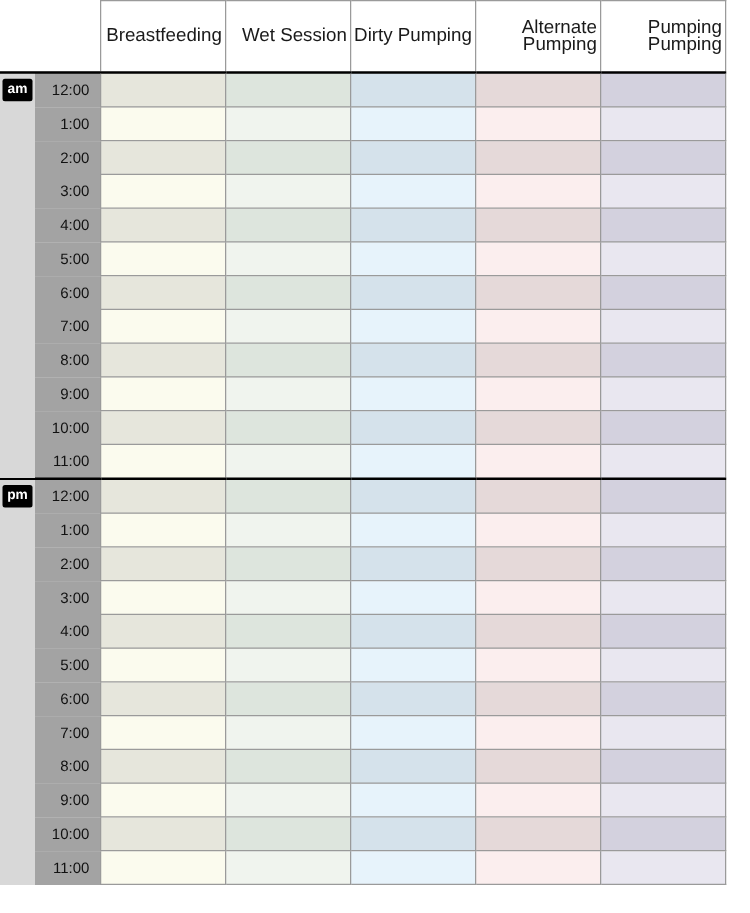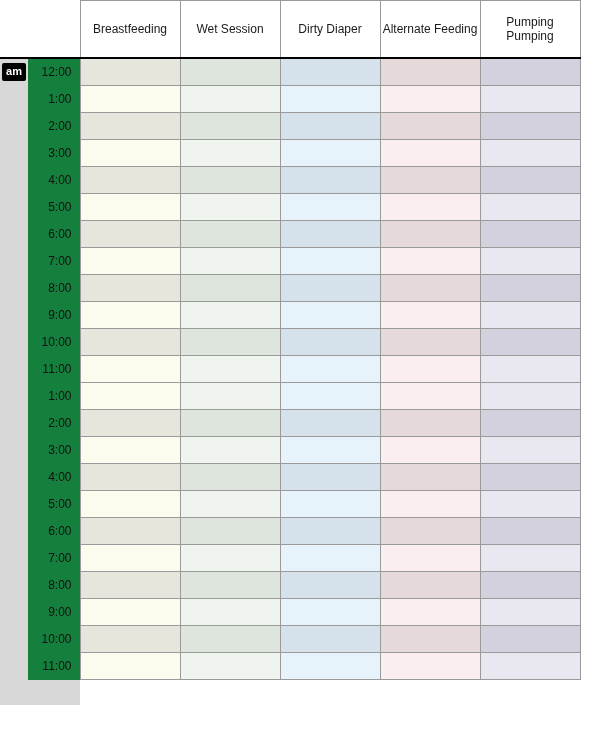--- a/index.html
+++ b/index.html
@@ -39,24 +39,24 @@
   
   col.c-gutter { width: 28px; }
   col.c-time   { width: 52px; }
   col.c-data   { width: 100px; }
 
   thead th.head-cell {
     height: 56px;
     border: 1px solid #9a9a9a;
     border-bottom: 2px solid #000;
     background: #ffffff;
-    font-size: 12px;
+    font-size: 15px;
     font-weight: normal;
     line-height: 14px;
-    text-align: center;
+    text-align: right;
     vertical-align: middle;
     color: #1a1a1a;
     padding: 0 2px;
   }
   thead th.head-blank {
     border: none;
     background: transparent;
   }
   thead th.head-blank.gut {
     background: transparent;
@@ -71,21 +71,21 @@
   td.gutter {
     border: none;
     background: #d8d8d8;
     width: 28px;
     text-align: center;
     vertical-align: middle;
     position: relative;
   }
   td.time {
     border: none;
-    background: #15803d;
+    background: #a3a3a3;
     text-align: right;
     padding-right: 8px;
     vertical-align: middle;
     color: #111;
     font-size: 12px;
   }
   .ampm-badge {
     display: inline-block;
     background: #000;
     color: #fff;
@@ -123,22 +123,22 @@
       <col class="c-data">
       <col class="c-data">
       <col class="c-data">
     </colgroup>
     <thead>
       <tr>
         <th class="head-blank gut"></th>
         <th class="head-blank"></th>
         <th class="head-cell">Breastfeeding</th>
         <th class="head-cell">Wet Session</th>
-        <th class="head-cell">Dirty Diaper</th>
-        <th class="head-cell">Alternate Feeding</th>
+        <th class="head-cell">Dirty Pumping</th>
+        <th class="head-cell">Alternate Pumping</th>
         <th class="head-cell">Pumping Pumping</th>
       </tr>
     </thead>
     <tbody id="tracker-body">
         <tr class="period-start">
           <td class="gutter"><span class="ampm-badge">am</span></td>
           <td class="time">12:00</td>
           <td class="data" style="background: rgb(230, 230, 220);"></td>
           <td class="data" style="background: rgb(221, 229, 221);"></td>
           <td class="data" style="background: rgb(213, 226, 235);"></td>
@@ -237,20 +237,29 @@
         </tr>
         <tr>
           <td class="gutter"></td>
           <td class="time">11:00</td>
           <td class="data" style="background: rgb(251, 251, 238);"></td>
           <td class="data" style="background: rgb(240, 244, 238);"></td>
           <td class="data" style="background: rgb(231, 243, 251);"></td>
           <td class="data" style="background: rgb(251, 238, 238);"></td>
           <td class="data" style="background: rgb(233, 231, 240);"></td>
         </tr>
+        <tr class="period-start">
+          <td class="gutter"><span class="ampm-badge">pm</span></td>
+          <td class="time">12:00</td>
+          <td class="data" style="background: rgb(230, 230, 220);"></td>
+          <td class="data" style="background: rgb(221, 229, 221);"></td>
+          <td class="data" style="background: rgb(213, 226, 235);"></td>
+          <td class="data" style="background: rgb(229, 217, 217);"></td>
+          <td class="data" style="background: rgb(211, 209, 222);"></td>
+        </tr>
         <tr>
           <td class="gutter"></td>
           <td class="time">1:00</td>
           <td class="data" style="background: rgb(251, 251, 238);"></td>
           <td class="data" style="background: rgb(240, 244, 238);"></td>
           <td class="data" style="background: rgb(231, 243, 251);"></td>
           <td class="data" style="background: rgb(251, 238, 238);"></td>
           <td class="data" style="background: rgb(233, 231, 240);"></td>
         </tr>
         <tr>

